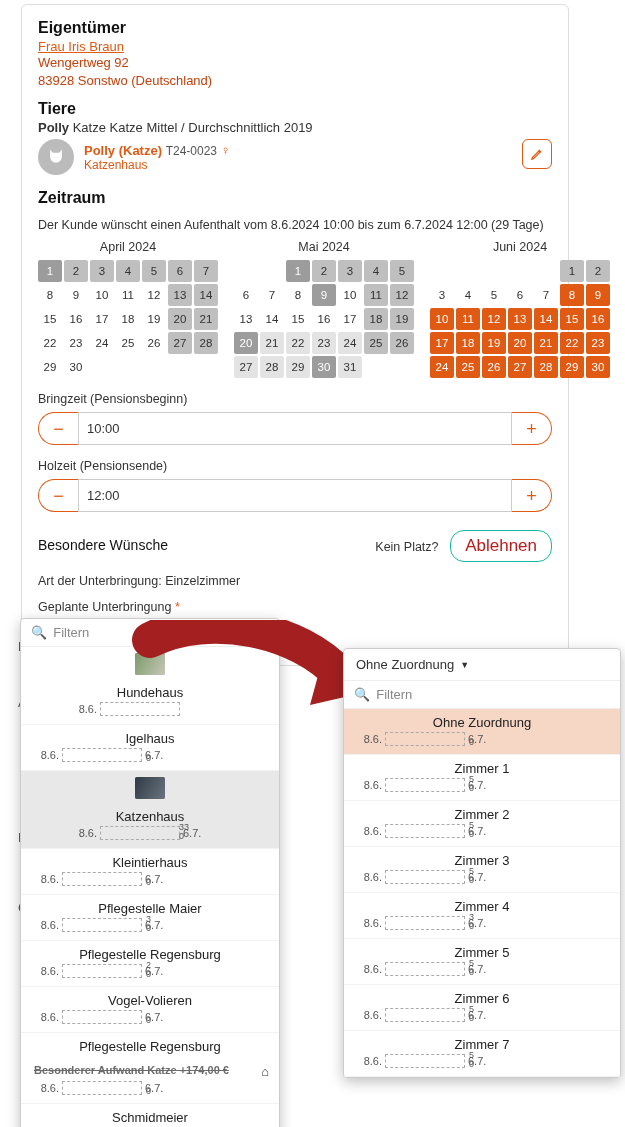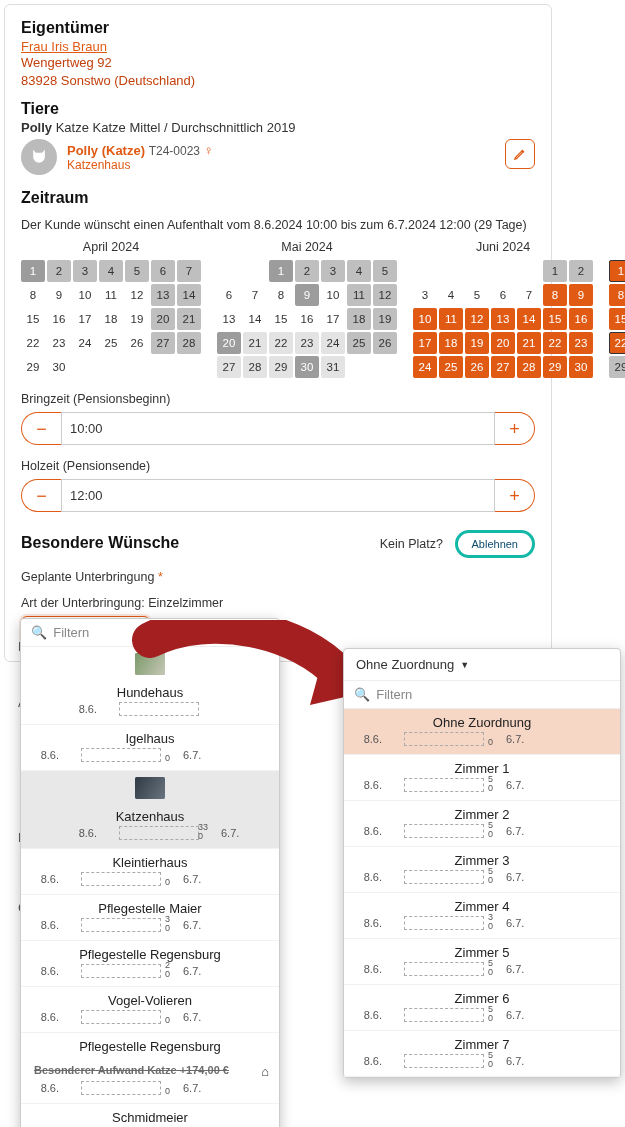--- a/index.html
+++ b/index.html
@@ -31,54 +31,54 @@
   .cal-day.orange { background:#e05a14; color:#fff; }
   .cal-day.border-black { border:1px solid #333; }
   .field-block { margin-top:14px; }
   .field-label { font-size:12.5px; color:#333; margin-bottom:6px; }
   .time-row { display:flex; align-items:stretch; }
   .time-btn { width:40px; border:1px solid #e05a14; border-radius:18px; display:flex; align-items:center; justify-content:center; color:#e05a14; background:#fff; cursor:pointer; font-size:18px; line-height:1; }
   .time-btn.minus { border-right:none; border-radius:18px 0 0 18px; }
   .time-btn.plus { border-left:none; border-radius:0 18px 18px 0; }
   .time-input { flex:1; border-top:1px solid #ccc; border-bottom:1px solid #ccc; border-left:1px solid #ccc; border-right:1px solid #ccc; padding:8px 8px; font-size:13px; background:#fff; }
   .special { margin-top:18px; display:flex; justify-content:space-between; align-items:center; }
-  .special h3 { font-size:16px; font-weight:700; }
+  .special h3 { font-size:14px; font-weight:400; }
   .reject { font-size:12.5px; color:#333; }
-  .reject-btn { border:3px solid #14b8a6; border-radius:14px; padding:5px 14px; color:#0c4a6e; background:#fff; font-size:11px; cursor:pointer; margin-left:8px; }
+  .reject-btn { border:1px solid #14b8a6; border-radius:14px; padding:5px 14px; color:#b91c1c; background:#fff; font-size:17px; cursor:pointer; margin-left:8px; }
   .sub-label { font-size:12.5px; color:#333; margin-top:12px; }
   .required::after { content:" *"; color:#e05a14; }
   .dropdown-btn { margin-top:6px; border:1.5px solid #e05a14; border-radius:6px; padding:7px 12px; font-size:13px; color:#333; background:#fff; display:inline-flex; align-items:center; gap:6px; cursor:pointer; box-shadow:0 0 0 2px rgba(224,90,20,0.15); }
   .caret { font-size:10px; }
   
   .popup { position:absolute; background:#fff; border:1px solid #ccc; border-radius:4px; box-shadow:0 4px 14px rgba(0,0,0,0.25); font-size:13px; }
   .popup .filter { display:flex; align-items:center; gap:6px; padding:6px 10px; border-bottom:1px solid #eee; color:#888; }
   .search-icon { color:#666; font-size:13px; }
   .house-list .item { padding:6px 10px 8px; border-bottom:1px solid #f2f2f2; }
   .house-list .item.sel { background:#e8e8e8; }
   .house-top { display:flex; align-items:center; gap:10px;flex-direction:column; }
   .thumb { width:30px; height:22px; background:#888; border-radius:2px; position:relative; overflow:hidden; }
   .thumb.dog::after { content:""; position:absolute; inset:0; background:linear-gradient(120deg,#7a9a6a,#c7c7b6); }
   .thumb.cat::after { content:""; position:absolute; inset:0; background:linear-gradient(120deg,#2f3a44,#6a7480); }
   .house-name { font-size:13px; color:#222; }
-  .house-bar { margin-top:2px; display:flex; align-items:center; gap:22px; font-size:11px; color:#555; }
+  .house-bar { margin-top:2px; display:flex; align-items:center; gap:3px; font-size:11px; color:#555; }
   .bar-start { width:26px; text-align:right; }
   .bar { flex:0 0 80px; height:14px; border:1px dashed #aaa; border-top:1px dashed #aaa; position:relative; }
   .bar .cap { position:absolute; right:-10px; top:-4px; font-size:9px; color:#555; line-height:9px; text-align:left; }
   .home-icon { color:#333; font-size:13px; margin-left:auto; }
   .leftover { position:absolute; font-size:11px; color:#6b6b6b; text-decoration:line-through;font-weight:bold; }
   .letter { position:absolute; left:18px; color:#555; font-size:13px; }
   
   .arrow { position:absolute; pointer-events:none; }
   
   .popup2-head { padding:8px 12px; border-bottom:1px solid #eee; display:flex; align-items:center; gap:6px; color:#333; }
 </style>
 </head>
 <body>
 
-<div class="card" style="position:absolute; left:4px; top:4px; width:548px;">
+<div class="card" style="position:absolute; left:21px; top:4px; width:548px;">
   <h3>Eigentümer</h3>
   <a class="owner-link">Frau Iris Braun</a>
   <div class="addr">Wengertweg 92</div>
   <div class="addr">83928 Sonstwo (Deutschland)</div>
 
   <div class="animals-section">
     <h3>Tiere</h3>
     <div class="animals-line"><b>Polly</b> <span>Katze Katze Mittel / Durchschnittlich 2019</span></div>
     <div class="pet-row">
       <div class="pet-avatar">
@@ -259,22 +259,22 @@
   </div>
 
   <div class="special">
     <h3>Besondere Wünsche</h3>
     <div>
       <span class="reject">Kein Platz?</span>
       <button class="reject-btn">Ablehnen</button>
     </div>
   </div>
 
+  <div class="sub-label">Art der Unterbringung: Einzelzimmer</div>
   <div class="sub-label required">Geplante Unterbringung</div>
-  <div class="sub-label">Art der Unterbringung: Einzelzimmer</div>
   <button class="dropdown-btn">
     <span>Bitte wählen …</span>
     <span class="caret">▼</span>
   </button>
 </div>
 
 <div class="letter" style="top:639px;">B</div>
 <div class="letter" style="top:695px;">A</div>
 <div class="letter" style="top:830px;">P</div>
 <div class="letter" style="top:900px;">C</div>

